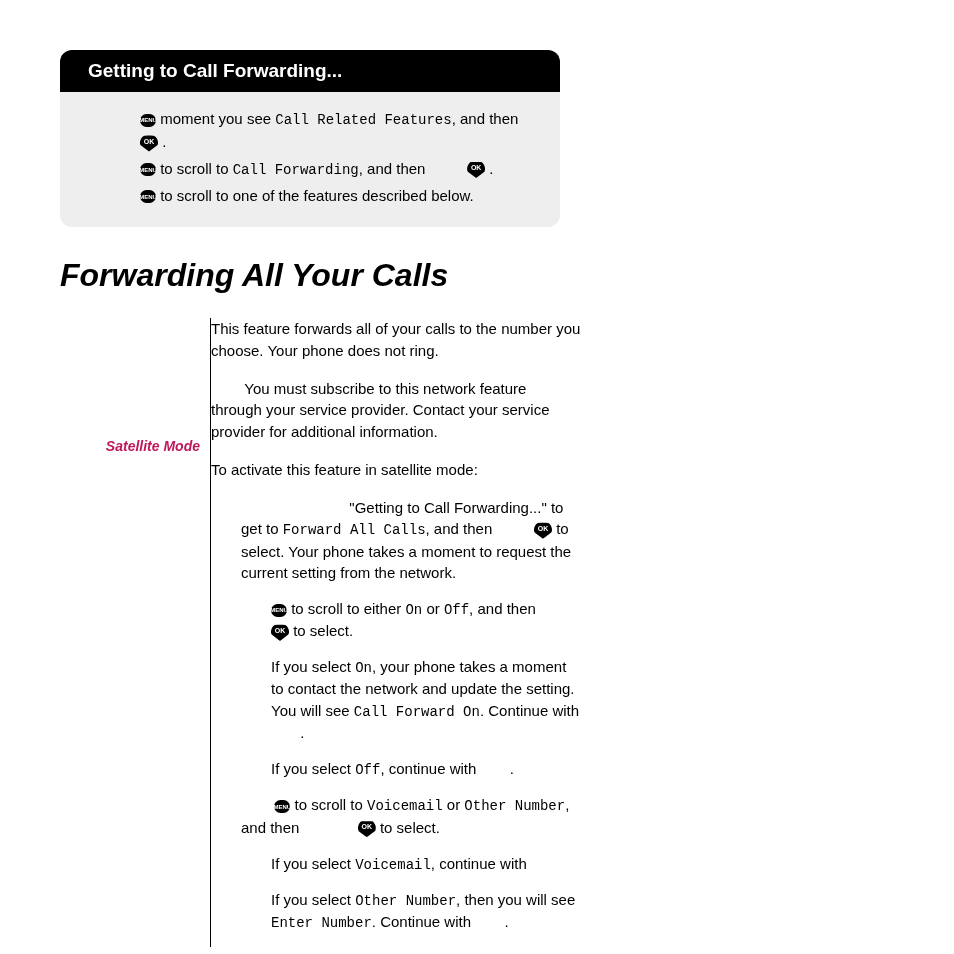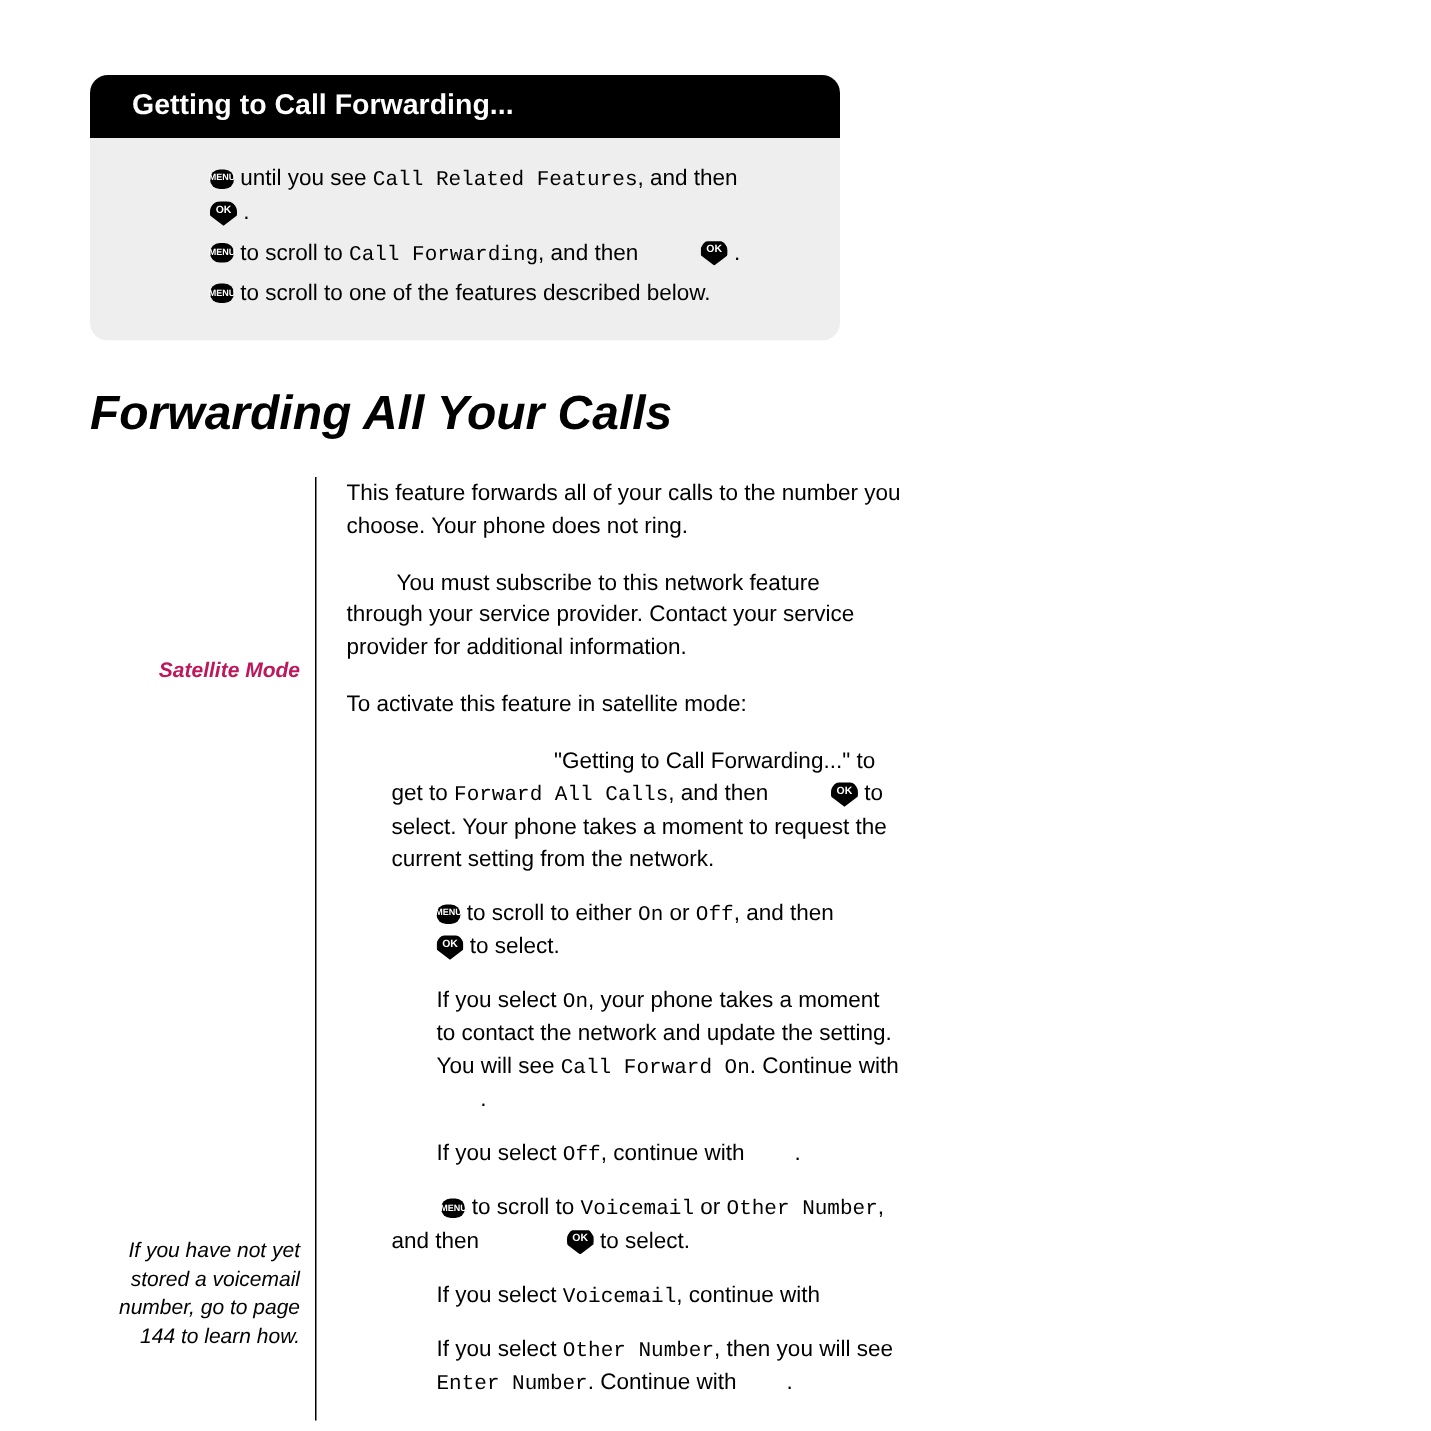--- a/index.html
+++ b/index.html
@@ -61,21 +61,20 @@
     font-weight: bold;
     font-style: italic;
   }
   .side-note {
     font-style: italic;
     line-height: 1.35;
     color: #000;
   }
   .content-col {
     border-left: 1px solid #000;
-    padding-left: 20px;
     width: 370px;
     line-height: 1.45;
   }
   .para {
     margin: 0 0 16px 0;
   }
   .sub {
     margin: 0 0 14px 0;
   }
   .indent-small {
@@ -128,21 +127,21 @@
 </head>
 <body>
 
 <div class="page">
 
   <div class="header-box">
     <div class="header-title">Getting to Call Forwarding...</div>
     <div class="header-body">
       <div class="step-line">
         <span class="icon">MENU</span>
-        <span>until you see</span>
+        <span>moment you see</span>
         <span class="mono">Call Related Features</span><span>, and then</span><br>
         <span class="ok-icon">OK</span>
         <span>.</span>
       </div>
       <div class="step-line">
         <span class="icon">MENU</span>
         <span>to scroll to</span>
         <span class="mono">Call Forwarding</span><span>, and then</span>
         &nbsp;&nbsp;&nbsp;&nbsp;&nbsp;&nbsp;&nbsp;&nbsp;
         <span class="ok-icon">OK</span>
@@ -155,21 +154,20 @@
     </div>
   </div>
 
   <div class="section-heading">Forwarding All Your Calls</div>
 
   <div class="two-col">
     <div class="side-col">
       <div class="spacer-side"></div>
       <div class="side-label">Satellite Mode</div>
       <div style="height:370px"></div>
-      <div class="side-note">If you have not yet stored a voicemail number, go to page 144 to learn how.</div>
     </div>
 
     <div class="content-col">
       <p class="para">This feature forwards all of your calls to the number you choose. Your phone does not ring.</p>
       <p class="para">
         &nbsp;&nbsp;&nbsp;&nbsp;&nbsp;&nbsp;&nbsp;&nbsp;<span>You must subscribe to this network feature through your service provider. Contact your service provider for additional information.</span>
       </p>
       <p class="para">To activate this feature in satellite mode:</p>
 
       <p class="sub indent-small">

